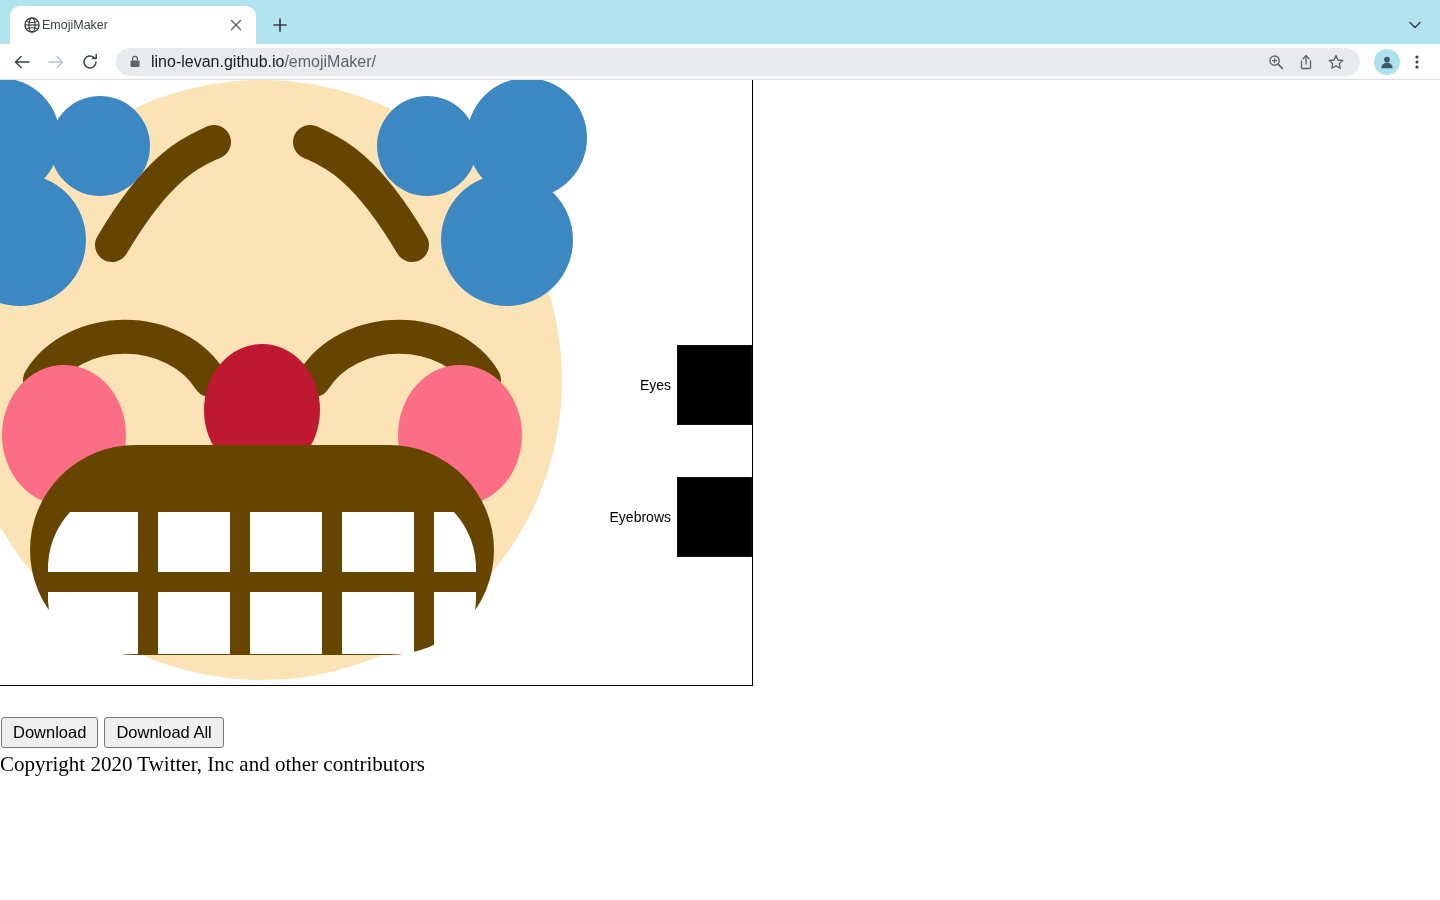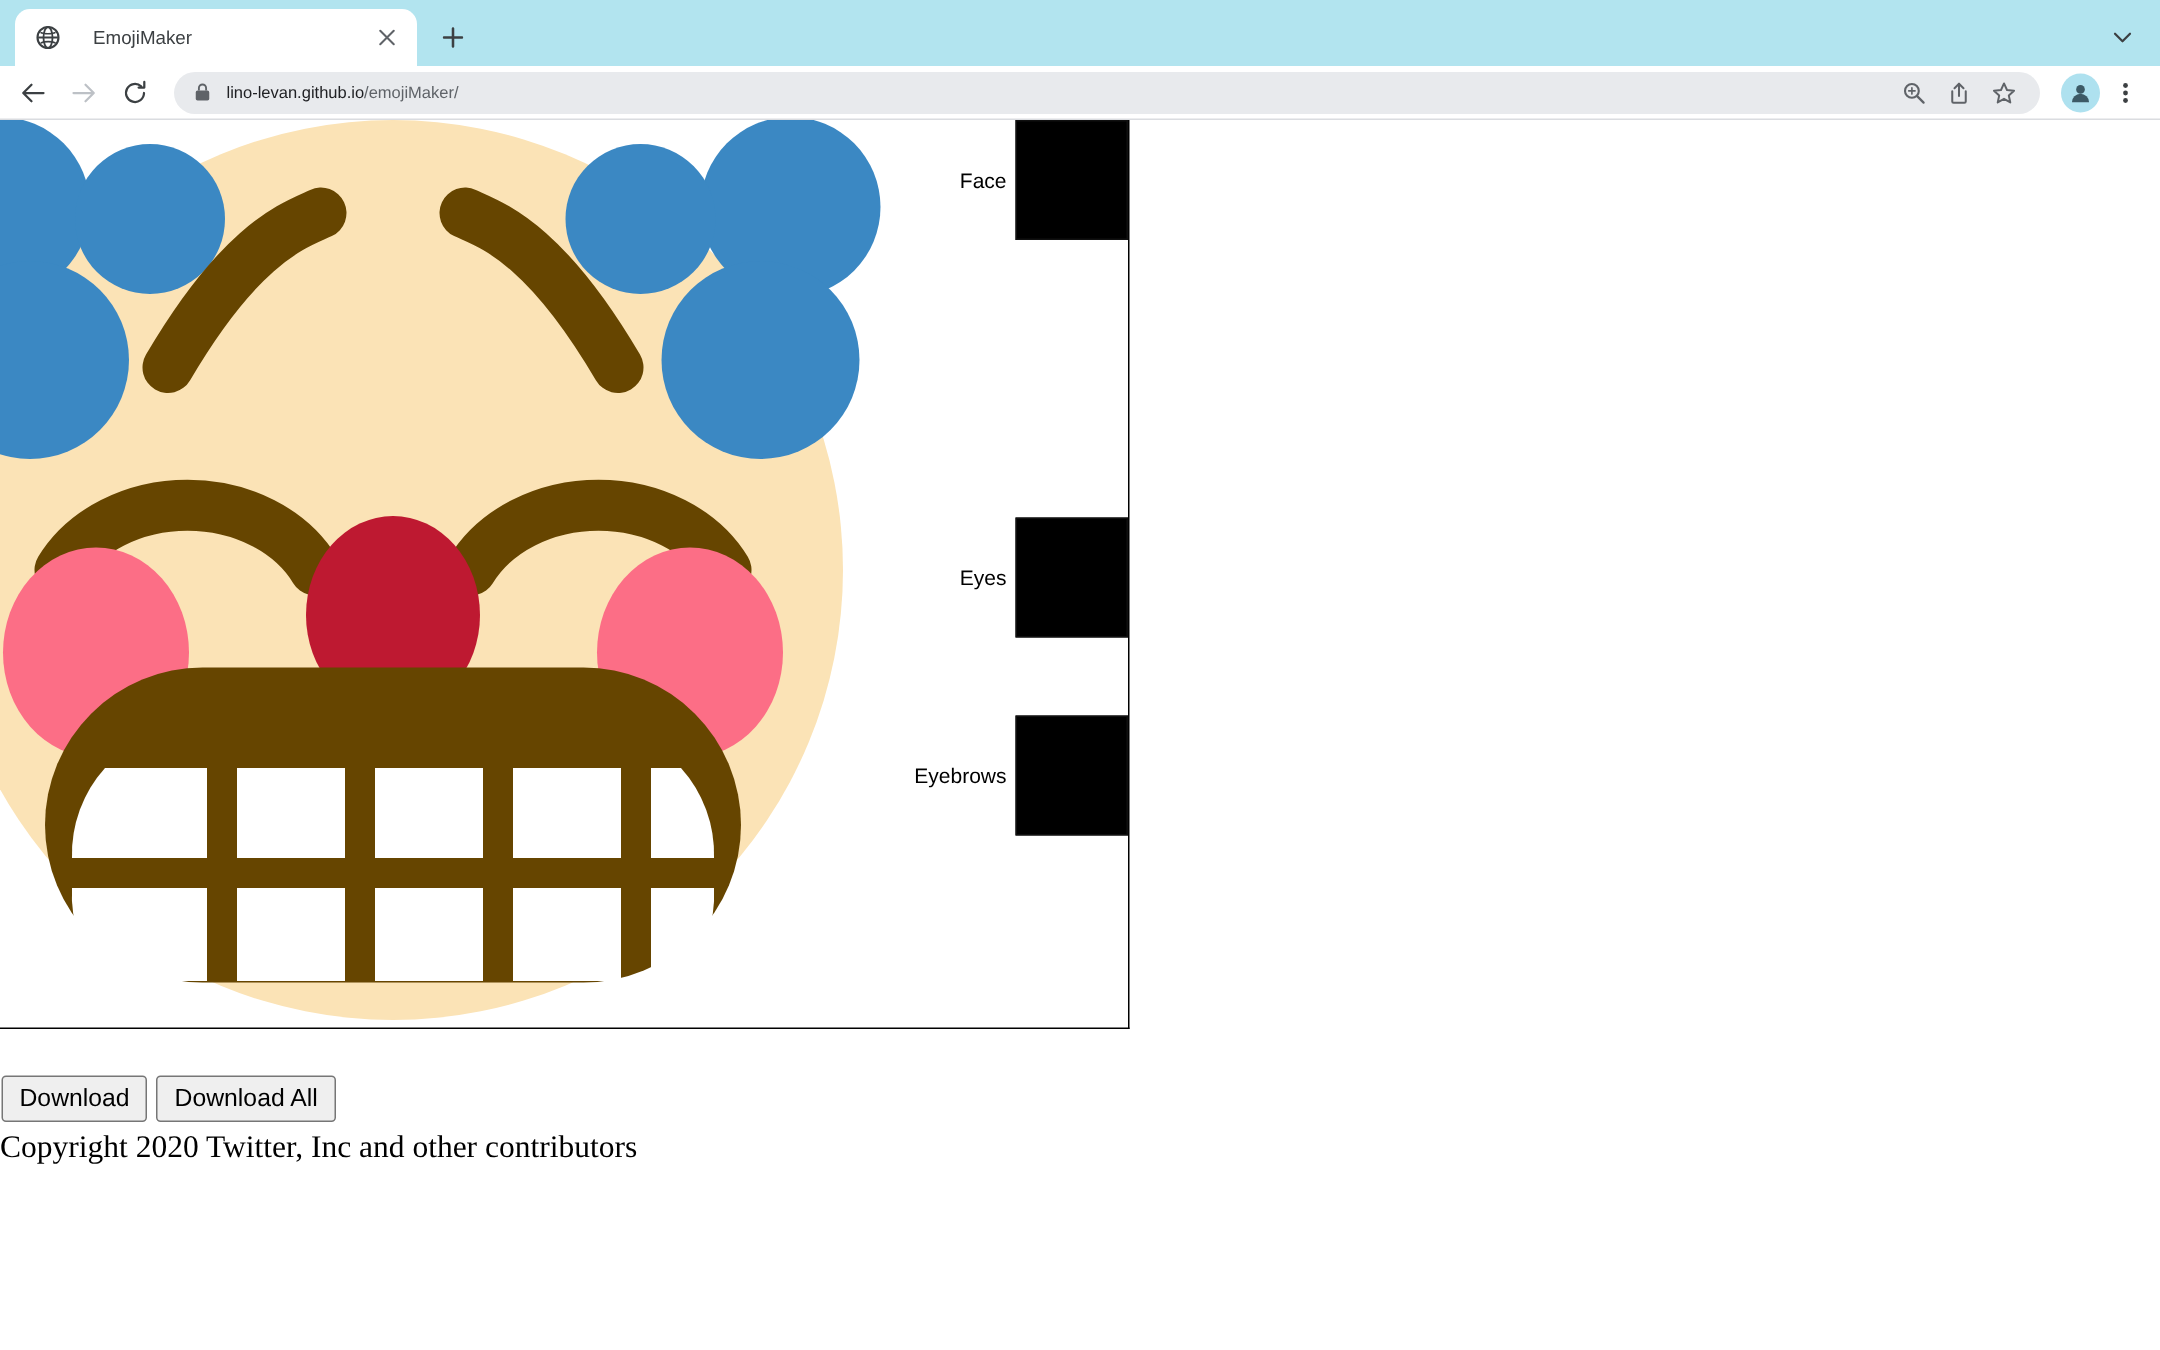--- a/index.html
+++ b/index.html
@@ -15,28 +15,28 @@
 
   .tab-strip {
     height: 44px;
     background: #b2e4ef;
     display: flex;
     align-items: flex-end;
     padding-left: 10px;
     position: relative;
   }
   .tab {
-    width: 268px;
+    width: 246px;
     height: 38px;
     background: #ffffff;
     border-radius: 10px 10px 0 0;
     display: flex;
     align-items: center;
     padding: 0 10px 0 14px;
-    gap: 22px;
+    gap: 2px;
   }
   .tab-favicon {
     width: 16px; height: 16px;
     flex: 0 0 16px;
     display: flex; align-items: center; justify-content: center;
   }
   .tab-title {
     flex: 1;
     font-size: 12.5px;
     color: #3c4043;
@@ -88,21 +88,21 @@
     background: #e8eaed;
     border-radius: 14px;
     display: flex;
     align-items: center;
     padding: 0 12px;
     gap: 10px;
     margin: 0 6px 0 8px;
   }
   .lock-icon { width: 13px; height: 13px; flex: 0 0 13px; display:flex; align-items:center; justify-content:center; }
   .url-text {
-    font-size: 11px;
+    font-size: 16px;
     color: #202124;
     white-space: nowrap;
   }
   .url-text .url-path { color: #5f6368; }
   .omni-actions { display: flex; align-items: center; gap: 6px; margin-left: auto; }
   .omni-icon {
     width: 24px; height: 24px;
     display: flex; align-items: center; justify-content: center;
     color: #5f6368;
   }
@@ -353,24 +353,20 @@
             <rect x="236" y="512" width="72" height="62"></rect>
             <rect x="328" y="512" width="72" height="62"></rect>
             <rect x="420" y="512" width="72" height="62"></rect>
             <path d="M512 512 h42 a86 86 0 0 1 -22 62 h-20 Z"></path>
           </g>
         </g>
       </svg>
     </div>
 
     <div class="layer-list">
-      <div class="layer-row" style="top:0">
-        <span class="layer-label">Face</span>
-        <span class="layer-swatch" style="background: rgb(0, 0, 0);"></span>
-      </div>
       <div class="layer-row" style="top:265px">
         <span class="layer-label">Eyes</span>
         <span class="layer-swatch" style="background: rgb(0, 0, 0);"></span>
       </div>
       <div class="layer-row" style="top:397px">
         <span class="layer-label">Eyebrows</span>
         <span class="layer-swatch" style="background: rgb(0, 0, 0);"></span>
       </div>
     </div>
   </div>

